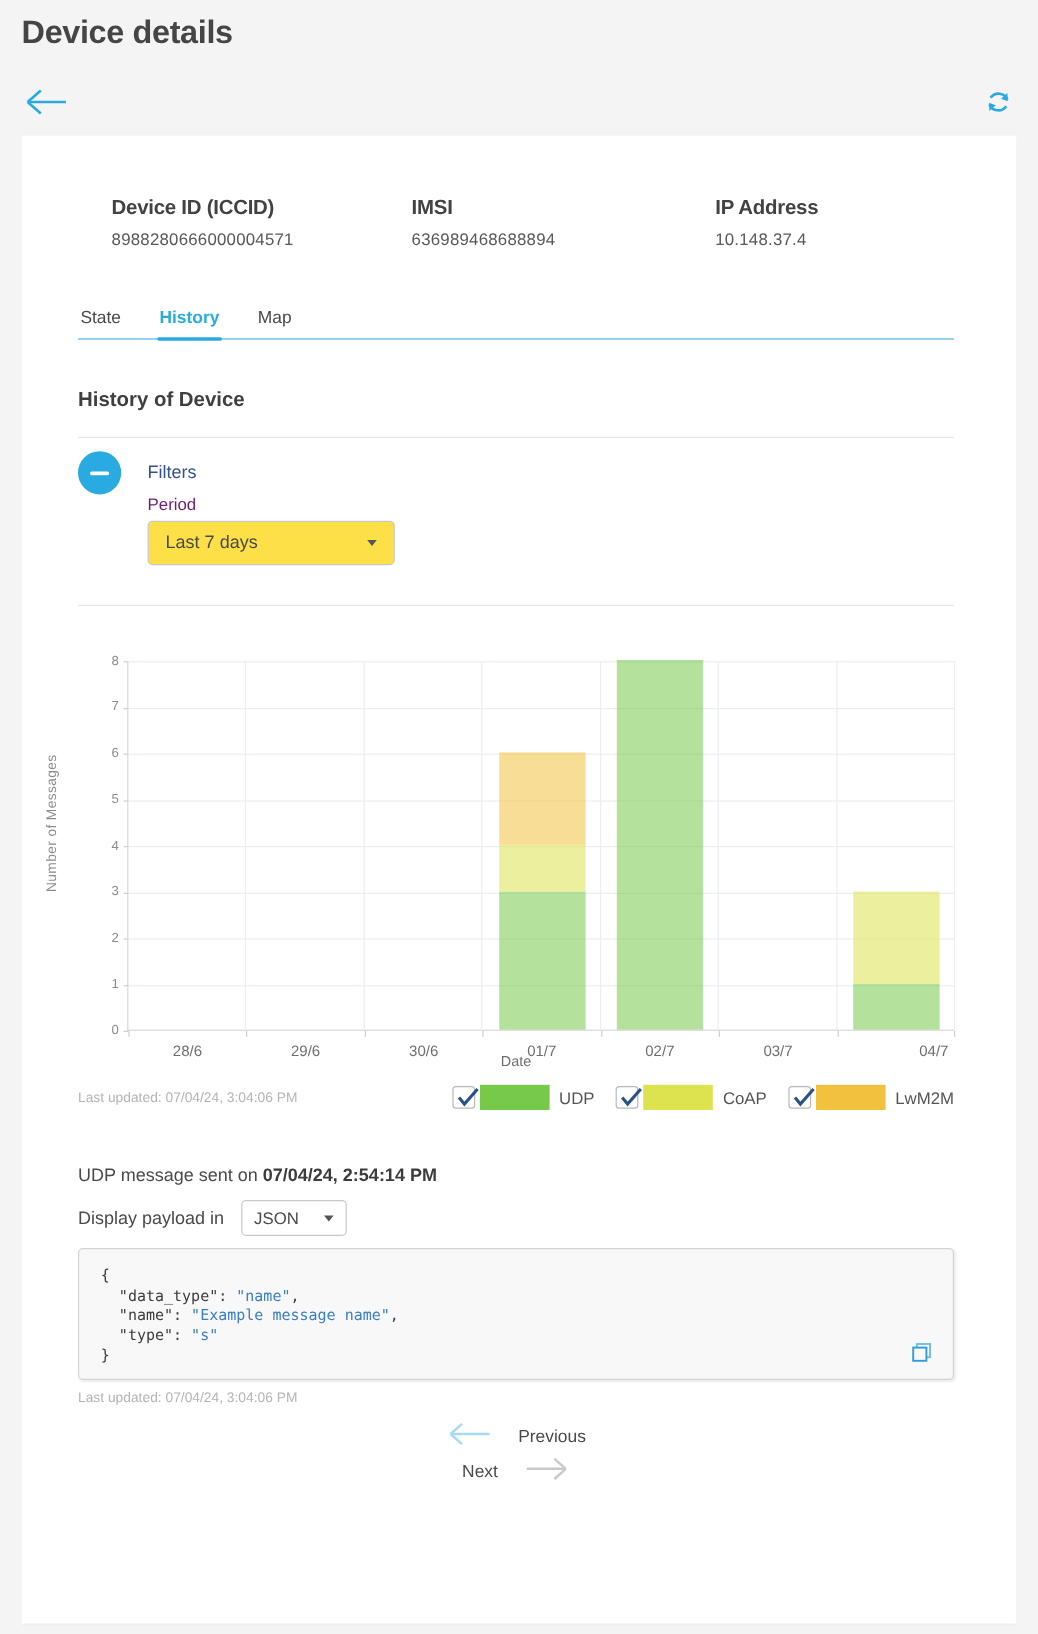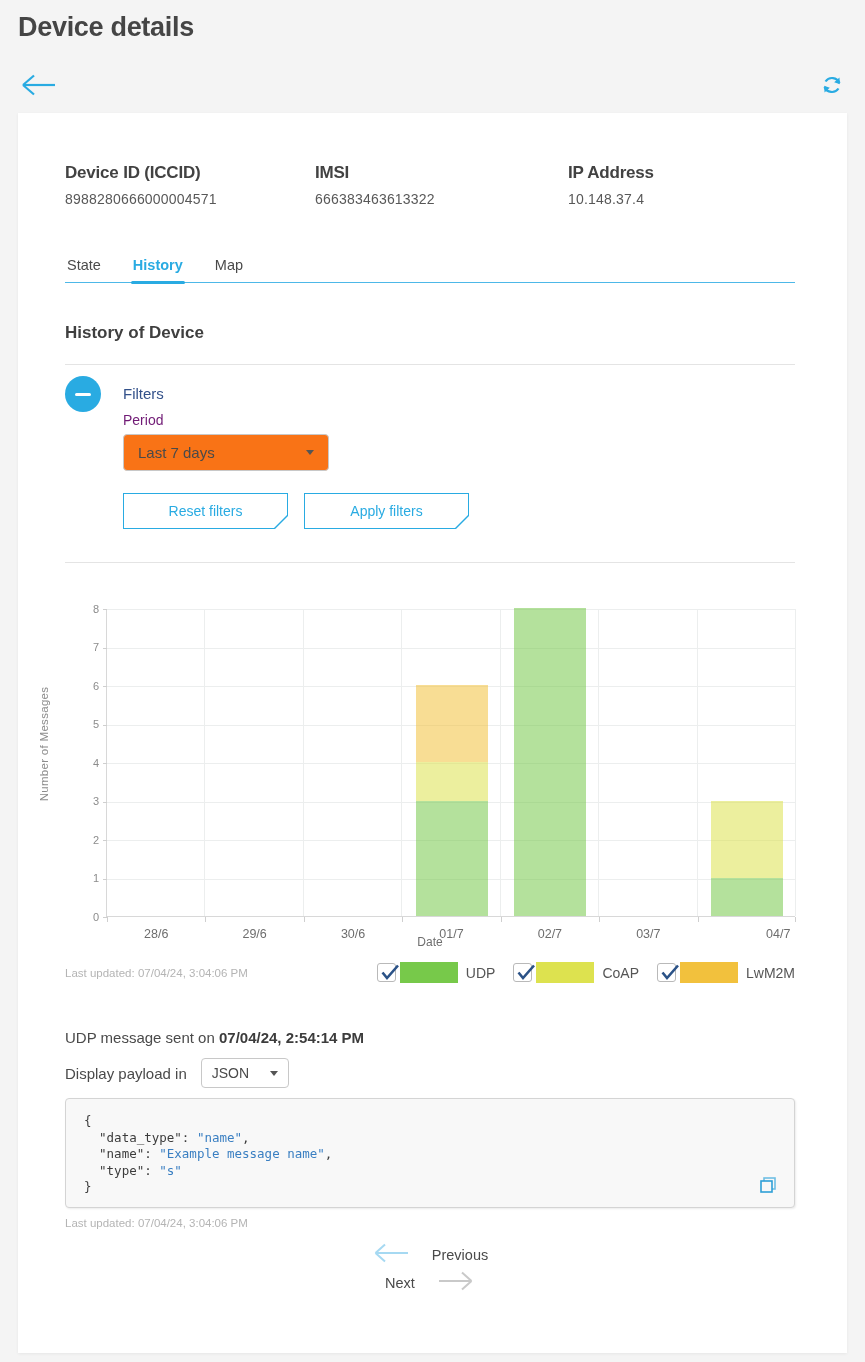--- a/index.html
+++ b/index.html
@@ -9,21 +9,21 @@
   .top-header { padding:12px 0 0 18px; }
   .page-title { font-size:27px; font-weight:bold; color:#454545; letter-spacing:-0.3px; }
   .toolbar { display:flex; justify-content:space-between; align-items:center; padding:28px 20px 0 18px; height:56px; }
   .icon-btn { cursor:pointer; background:none; border:none; padding:0; line-height:0; }
 
   .card { margin:14px 18px 0 18px; background:#ffffff; height:1240px;
     box-shadow:0 1px 3px rgba(0,0,0,0.06); padding:50px 52px 0 47px; }
 
   
   .device-info { display:flex; }
-  .device-field:nth-child(1){ width:250px; } .device-field:nth-child(2){ width:253px; }
+  .device-field:nth-child(1){ width:250px;margin-left:28px; } .device-field:nth-child(2){ width:253px; }
   .device-field .lbl { font-size:17px; font-weight:bold; color:#424242; letter-spacing:-0.2px; }
   .device-field .val { font-size:14px; color:#585858; margin-top:8px; letter-spacing:0.2px; }
 
   
   .tabs { display:flex; gap:28px; margin-top:50px; border-bottom:1px solid #4db8e8;text-align:right; }
   .tab { font-size:14.5px; color:#4a4a4a; padding:0 2px 9px 2px; cursor:pointer; position:relative; }
   .tab.active { color:#29abe2; font-weight:bold; }
   .tab.active::after { content:""; position:absolute; left:0; right:0; bottom:-2px; height:3px; background:#29abe2; border-radius:2px; }
 
   .section-title { margin-top:40px; font-size:17px; font-weight:bold; color:#3f3f3f; }
@@ -31,21 +31,21 @@
 
   
   .filters { display:flex; margin-top:11px; }
   .collapse-btn { width:36px; height:36px; border-radius:50%; background:#29abe2; border:none; cursor:pointer;
     display:flex; align-items:center; justify-content:center; flex:0 0 auto; }
   .collapse-btn .minus { width:16px; height:3px; background:#fff; border-radius:2px; }
   .filters-body { margin-left:22px; }
   .filters-title { font-size:15px; color:#33518a; line-height:36px; cursor:pointer; }
   .period-label { margin-top:0; font-size:14px; color:#701a75; }
   .select-box { margin-top:6px; width:206px; height:37px; border:1px solid #c8c8c8; border-radius:4px;
-    display:flex; align-items:center; justify-content:space-between; padding:0 14px; cursor:pointer; background:#f97316; }
+    display:flex; align-items:center; justify-content:space-between; padding:0 14px; cursor:pointer; background:#fde047; }
   .select-box .sel-val { font-size:15px; color:#4a4a4a; }
   .caret { width:0; height:0; border-left:4px solid transparent; border-right:4px solid transparent; border-top:5px solid #555; }
   .filter-buttons { display:flex; gap:16px; margin-top:22px; }
   .notch-btn { width:165px; height:36px; background:#29abe2; cursor:pointer; border:none; padding:0;
     clip-path:polygon(0 0,100% 0,100% calc(100% - 13px),calc(100% - 13px) 100%,0 100%);
     filter:drop-shadow(1px 1px 1px rgba(0,0,0,0.15)); }
   .notch-inner { position:relative; margin:1px; height:34px; background:#fff; display:flex; align-items:center; justify-content:center;
     clip-path:polygon(0 0,100% 0,100% calc(100% - 13px),calc(100% - 13px) 100%,0 100%);
     font-size:14px; color:#29abe2; }
   .divider2 { border:none; border-top:1px solid #e4e4e4; margin-top:33px; }
@@ -124,21 +124,21 @@
 
 <div class="card">
 
   <div class="device-info" id="device-info">
       <div class="device-field">
         <div class="lbl">Device ID (ICCID)</div>
         <div class="val">8988280666000004571</div>
       </div>
       <div class="device-field">
         <div class="lbl">IMSI</div>
-        <div class="val">666383463613322</div>
+        <div class="val">636989468688894</div>
       </div>
       <div class="device-field">
         <div class="lbl">IP Address</div>
         <div class="val">10.148.37.4</div>
       </div>
     </div>
 
   <div class="tabs" id="tab-bar">
       <div class="tab">State</div>
       <div class="tab active">History</div>
@@ -151,28 +151,20 @@
   <div class="filters">
     <button class="collapse-btn">
       <span class="minus"></span>
     </button>
     <div class="filters-body">
       <div class="filters-title">Filters</div>
       <div class="period-label">Period</div>
       <div class="select-box">
         <span class="sel-val">Last 7 days</span>
         <span class="caret"></span>
-      </div>
-      <div class="filter-buttons">
-        <button class="notch-btn">
-          <span class="notch-inner">Reset filters</span>
-        </button>
-        <button class="notch-btn">
-          <span class="notch-inner">Apply filters</span>
-        </button>
       </div>
     </div>
   </div>
 
   <hr class="divider2">
 
   <div class="chart-block">
     <div class="y-axis-title">Number of Messages</div>
     <div class="plot" id="plot">
         <div class="ytick-mark" style="top: 308px;"></div>

